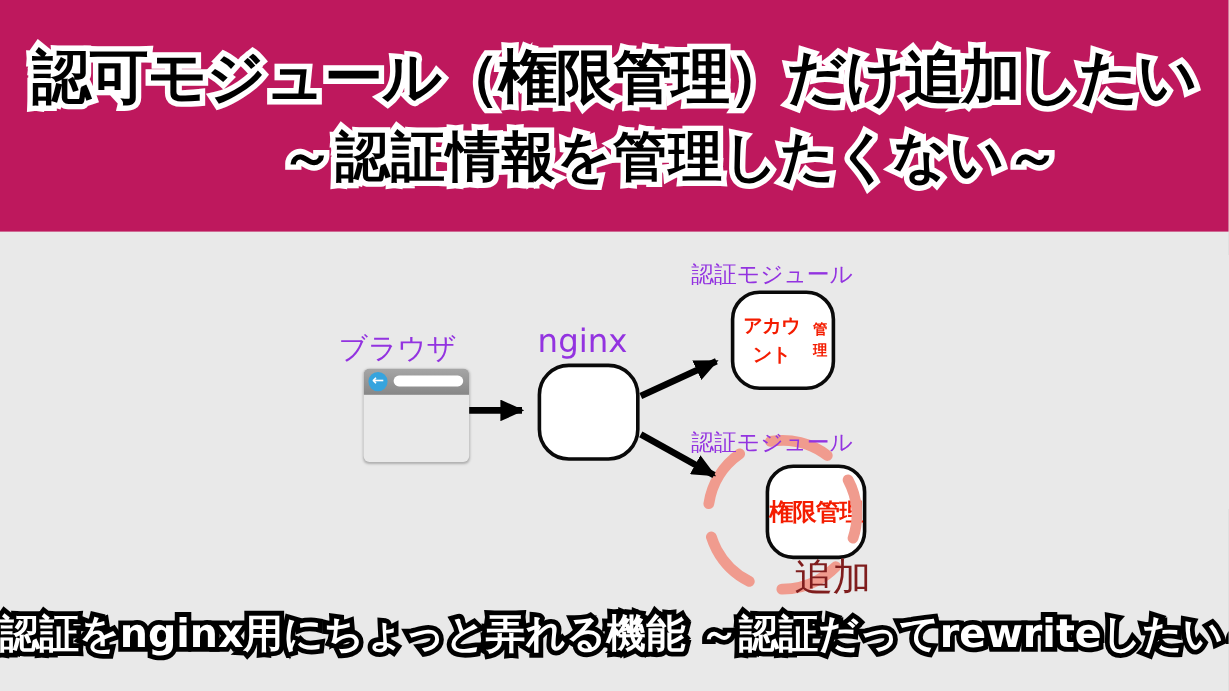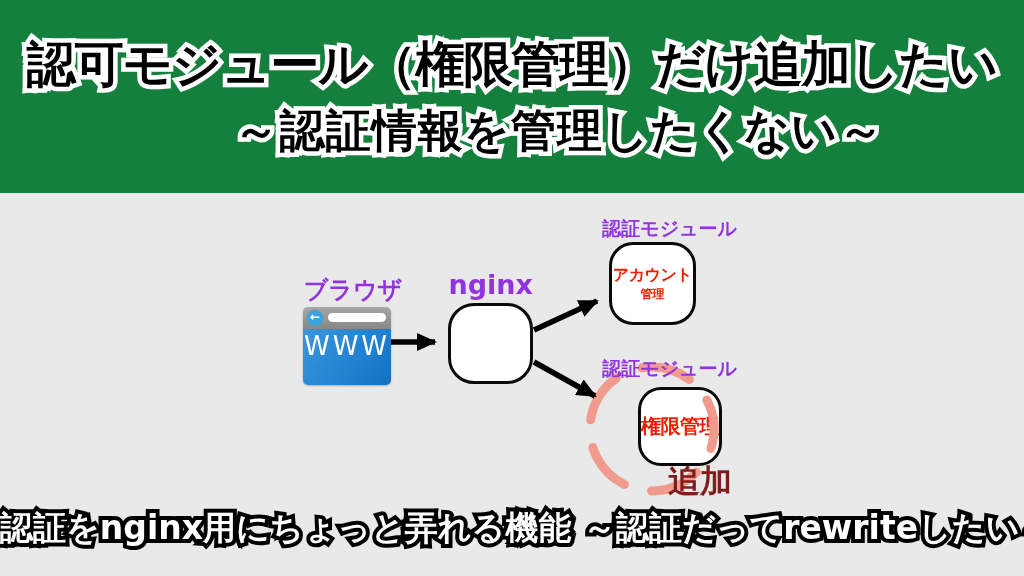--- a/index.html
+++ b/index.html
@@ -10,21 +10,21 @@
     height: 576px;
     background: #e9e9e9;
     overflow: hidden;
     font-family: "DejaVu Sans", sans-serif;
   }
 
   
   .banner {
     position: absolute; top: 0; left: 0;
     width: 1024px; height: 193px;
-    background: #15803d;
+    background: #be185d;
   }
   .outlined-dark {
     color: #000;
     -webkit-text-stroke: 9px #fff;
     paint-order: stroke fill;
     font-weight: 700;
     text-align: center;
     width: 100%;
     position: absolute;
     white-space: nowrap;
@@ -48,39 +48,39 @@
 
   
   .connectors {
     position: absolute; inset: 0;
     width: 1024px; height: 576px;
     z-index: 3;
     pointer-events: none;
   }
   .lbl {
     position: absolute;
-    text-align: right;
-    font-weight: 700;
+    text-align: left;
+    font-weight: 400;
     z-index: 4;
     white-space: nowrap;
   }
   .purple { color: #9333e0; }
   .lbl-browser { left: 282px; top: 274px; width: 120px; font-size: 24px; }
   .lbl-nginx   { left: 448px; top: 269px; width: 85px;  font-size: 27px; }
   .lbl-auth    { left: 576px; top: 216px; width: 161px; font-size: 19px; }
   .lbl-authz   { left: 576px; top: 356px; width: 161px; font-size: 19px; }
   .lbl-tsuika  { left: 662px; top: 460px; width: 70px;  font-size: 32px; color: #7f1d1d; }
 
   .node {
     position: absolute;
     background: #fff;
     border: 3.5px solid #0a0a0a;
     z-index: 2;
     display: flex;
-    flex-direction: column;
+    flex-direction: row;
     align-items: center;
     justify-content: center;
     text-align: center;
   }
   .node-nginx   { left: 448px; top: 303px; width: 85px; height: 81px; border-radius: 26px; }
   .node-account { left: 609px; top: 242px; width: 87px; height: 83px; border-radius: 24px; }
   .node-perm    { left: 610px; top: 387px; width: 84px; height: 79px; border-radius: 23px; margin-left: 28px; }
   .red-text { color: #f41c00; font-weight: 700; line-height: 1.45; }
   .red-sm { font-size: 16px; letter-spacing: -0.5px; }
   .red-md { font-size: 12px; }
@@ -160,23 +160,20 @@
       <line x1="534" y1="362" x2="595" y2="396" marker-end="url(#ah)"></line>
     </g>
   </svg>
 
   <div class="lbl purple lbl-browser">ブラウザ</div>
   <div class="browser-icon">
     <div class="browser-topbar">
       <span class="back-btn">←</span>
       <span class="addr-bar"></span>
     </div>
-    <div class="browser-body">
-      <span class="www-text">WWW</span>
-    </div>
   </div>
 
   <div class="lbl purple lbl-nginx">nginx</div>
   <div class="node node-nginx"></div>
 
   <div class="lbl purple lbl-auth">認証モジュール</div>
   <div class="node node-account">
     <div class="red-text red-sm">アカウント</div>
     <div class="red-text red-md">管理</div>
   </div>

